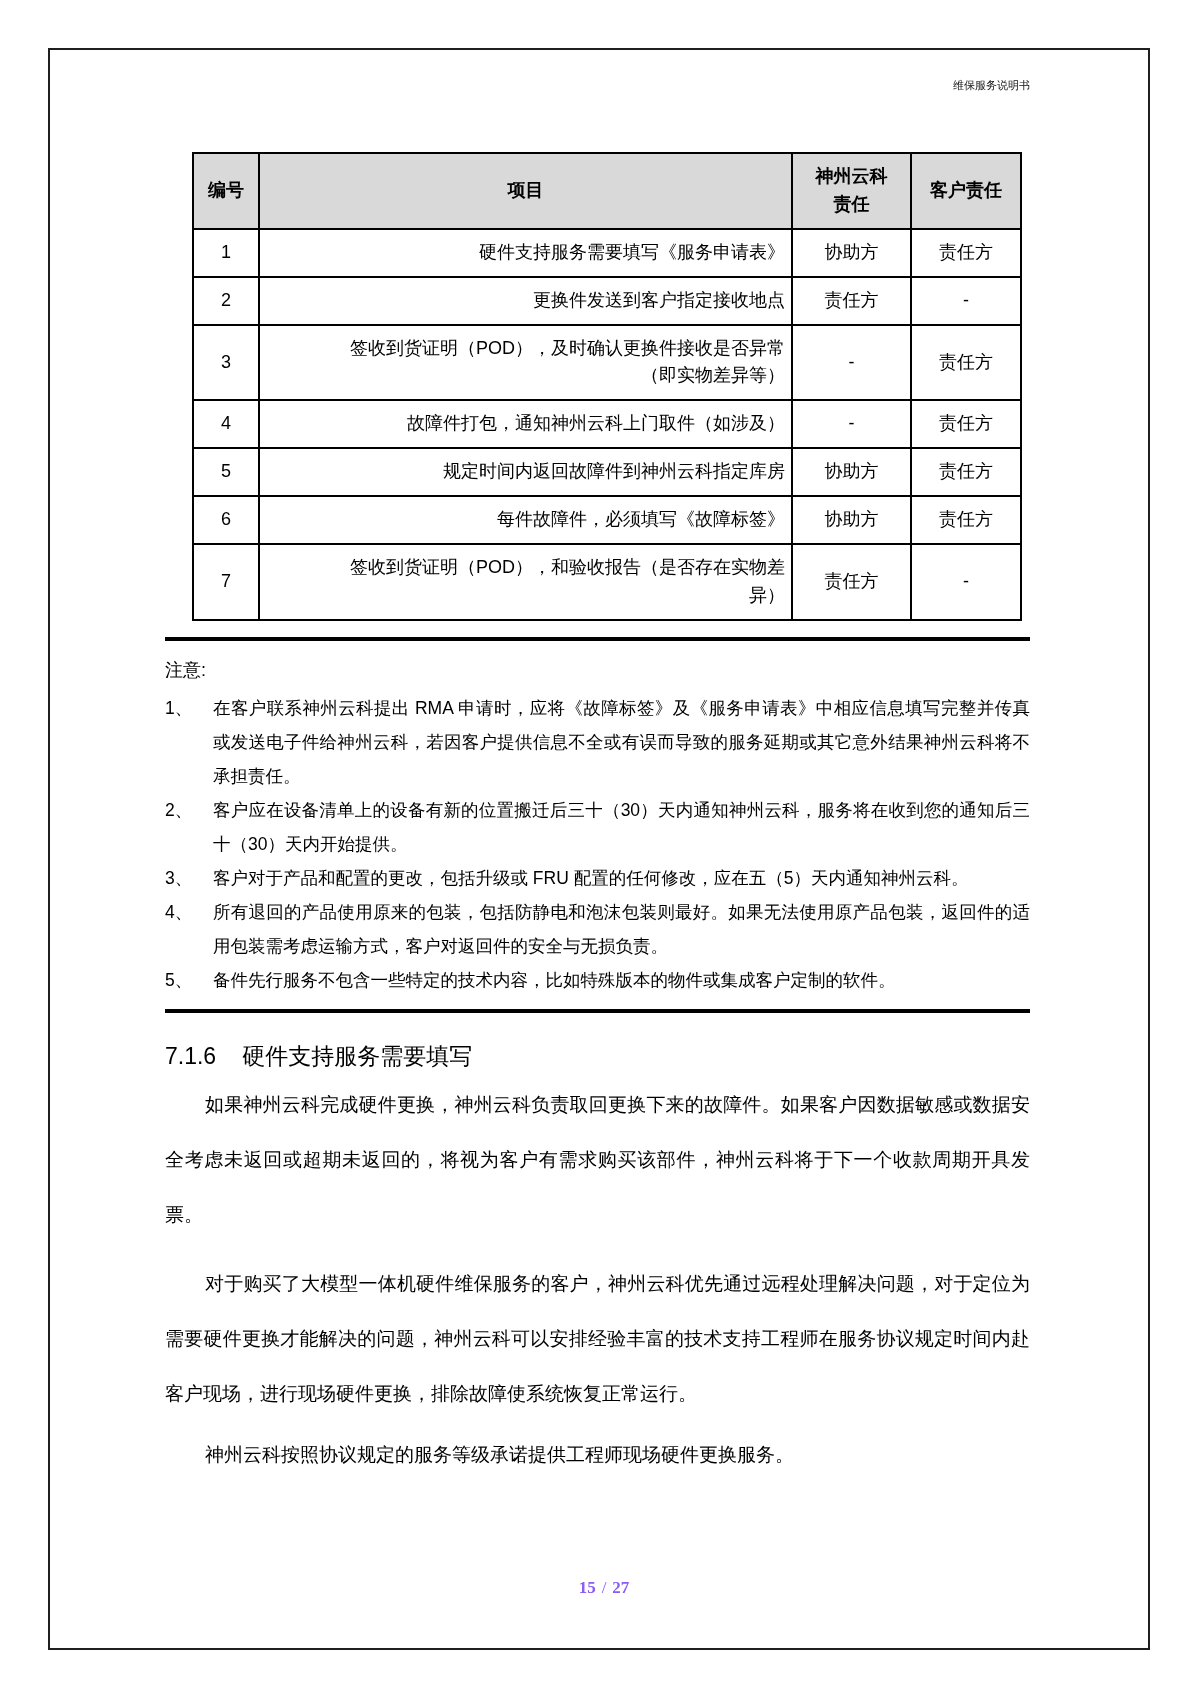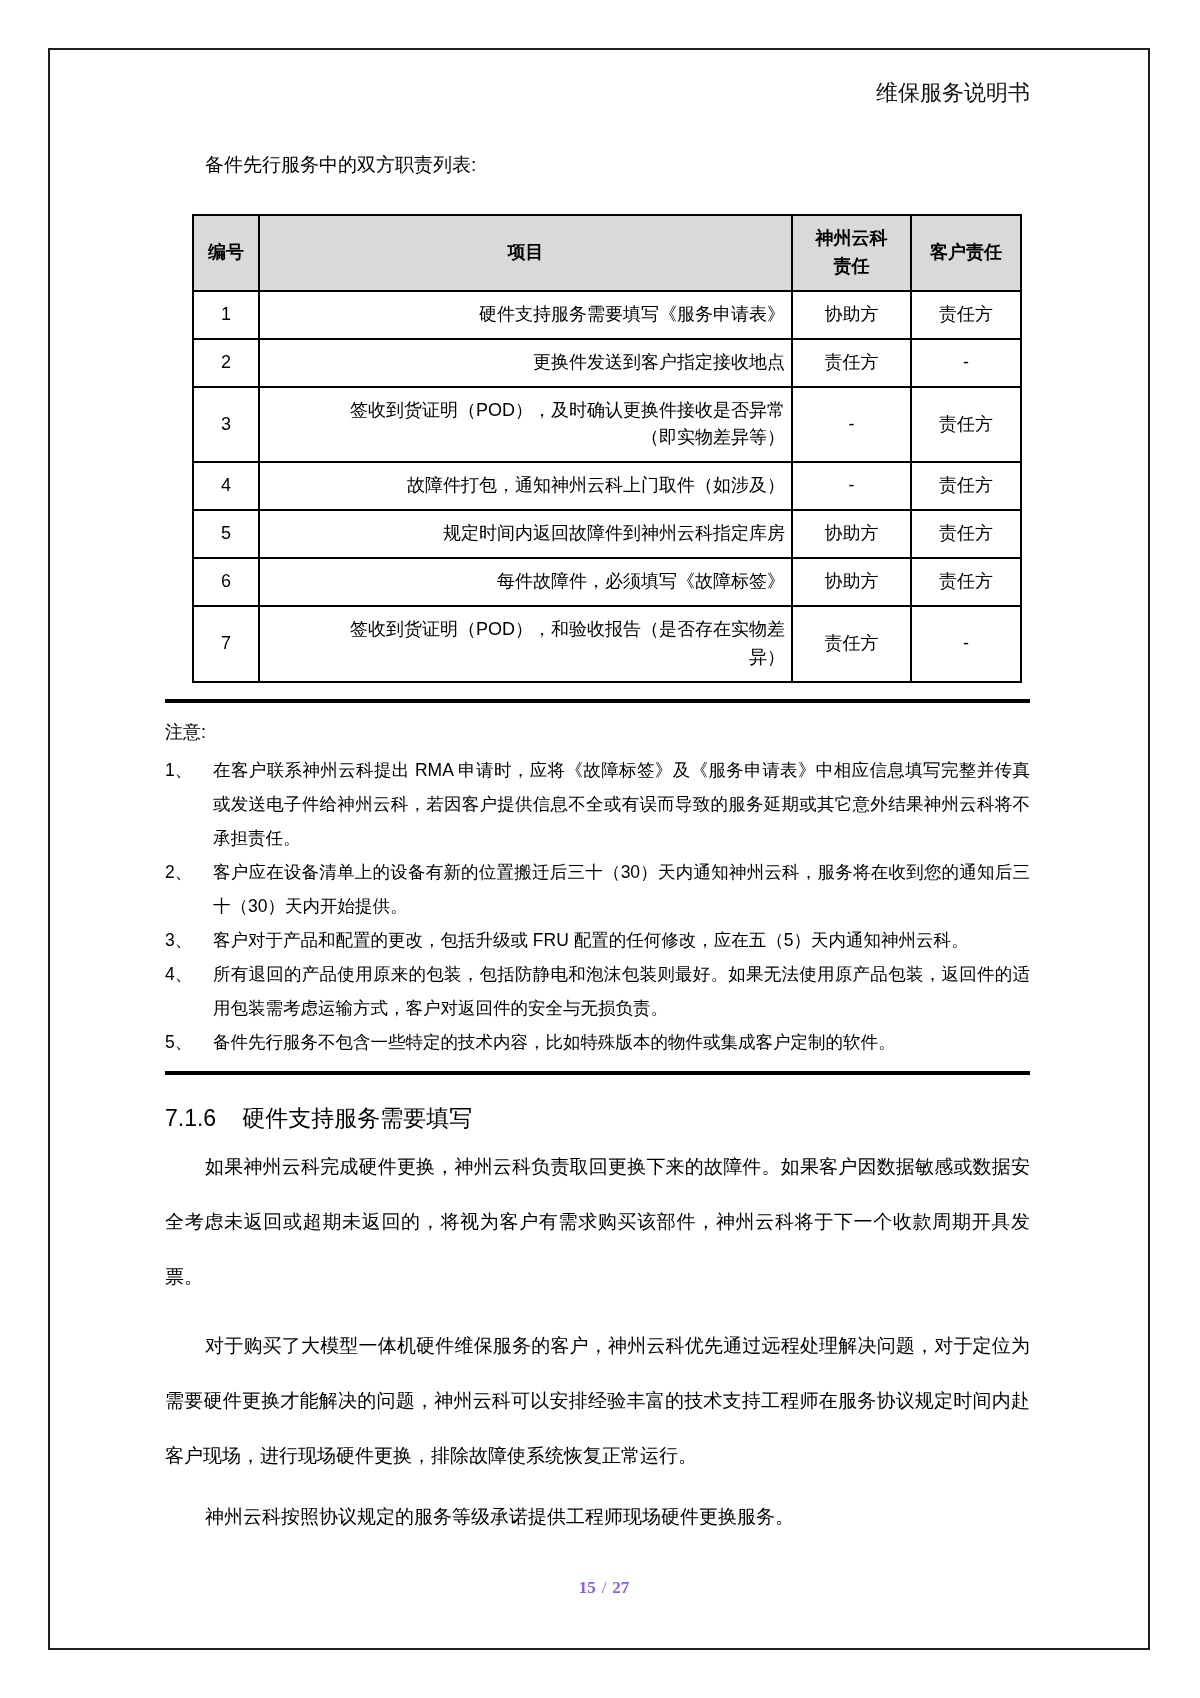--- a/index.html
+++ b/index.html
@@ -7,26 +7,26 @@
     width:1200px;height:1698px;position:relative;background:#ffffff;
     font-family:"Liberation Sans","DejaVu Sans",sans-serif;color:#000;
     overflow:hidden;
   }
   .page-border{
     position:absolute;left:48px;top:48px;width:1102px;height:1602px;
     border:2px solid #1f1f1f;box-sizing:border-box;background:#fff;
   }
   .doc-header{
     position:absolute;top:78px;left:165px;width:865px;text-align:right;
-    font-family:"Liberation Serif","DejaVu Serif",serif;font-size:22px;color:#111;
+    font-family:"Liberation Serif","DejaVu Serif",serif;font-size:11px;color:#111;
   }
   .content{position:absolute;left:165px;top:152px;width:865px;}
   .intro{font-size:19px;text-indent:40px;line-height:26px;}
   table.resp{
-    border-collapse:collapse;margin-left:27px;margin-top:36px;
+    border-collapse:collapse;margin-left:27px;
     width:828px;table-layout:fixed;
   }
   table.resp col.c-no{width:66px;}
   table.resp col.c-item{width:533px;}
   table.resp col.c-vendor{width:119px;}
   table.resp col.c-cust{width:110px;}
   table.resp th,table.resp td{
     border:2px solid #000;font-size:18px;box-sizing:border-box;
     padding:9px 6px;line-height:1.55;vertical-align:middle;
   }
@@ -53,21 +53,20 @@
 </style>
 </head>
 <body>
 
 <div class="page-border"></div>
 
 <div class="doc-header">维保服务说明书</div>
 
 <div class="content">
 
-  <div class="intro">备件先行服务中的双方职责列表:</div>
 
   <table class="resp">
     <colgroup>
         <col class="c-no">
         <col class="c-item">
         <col class="c-vendor">
         <col class="c-cust">
       </colgroup>
     <thead>
       <tr>

